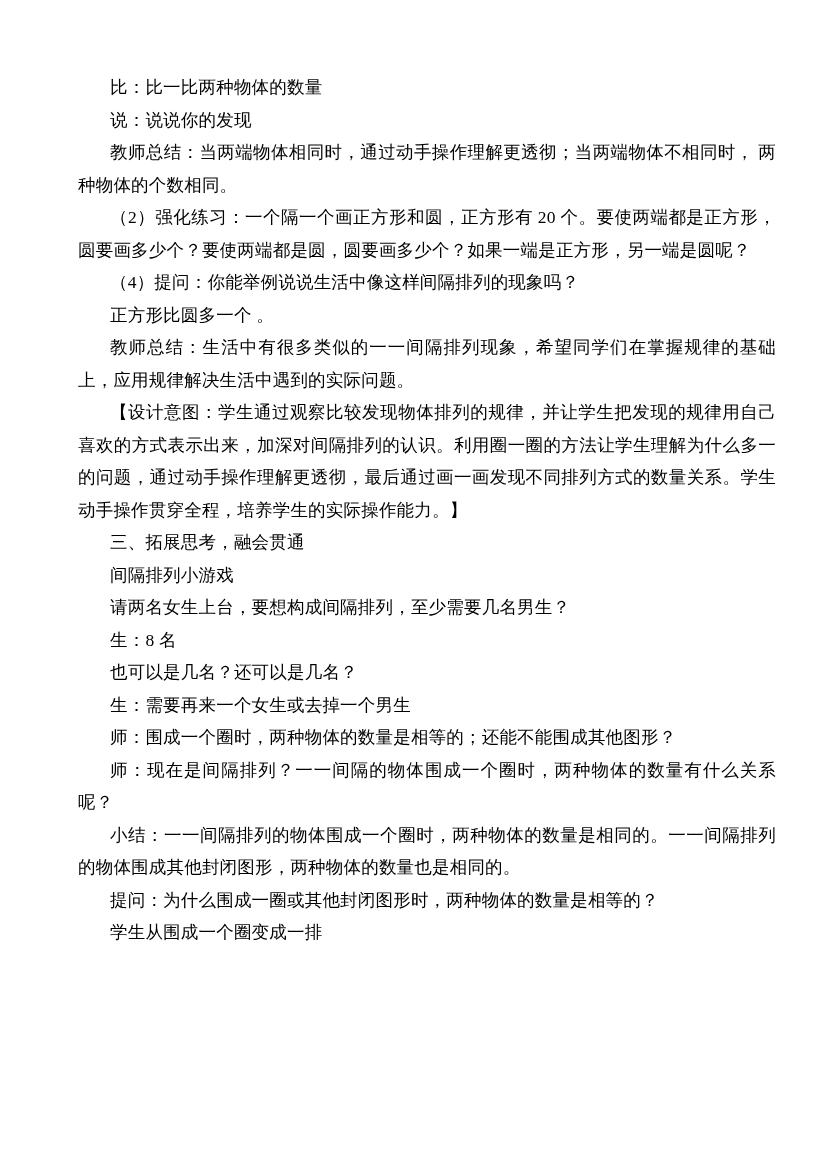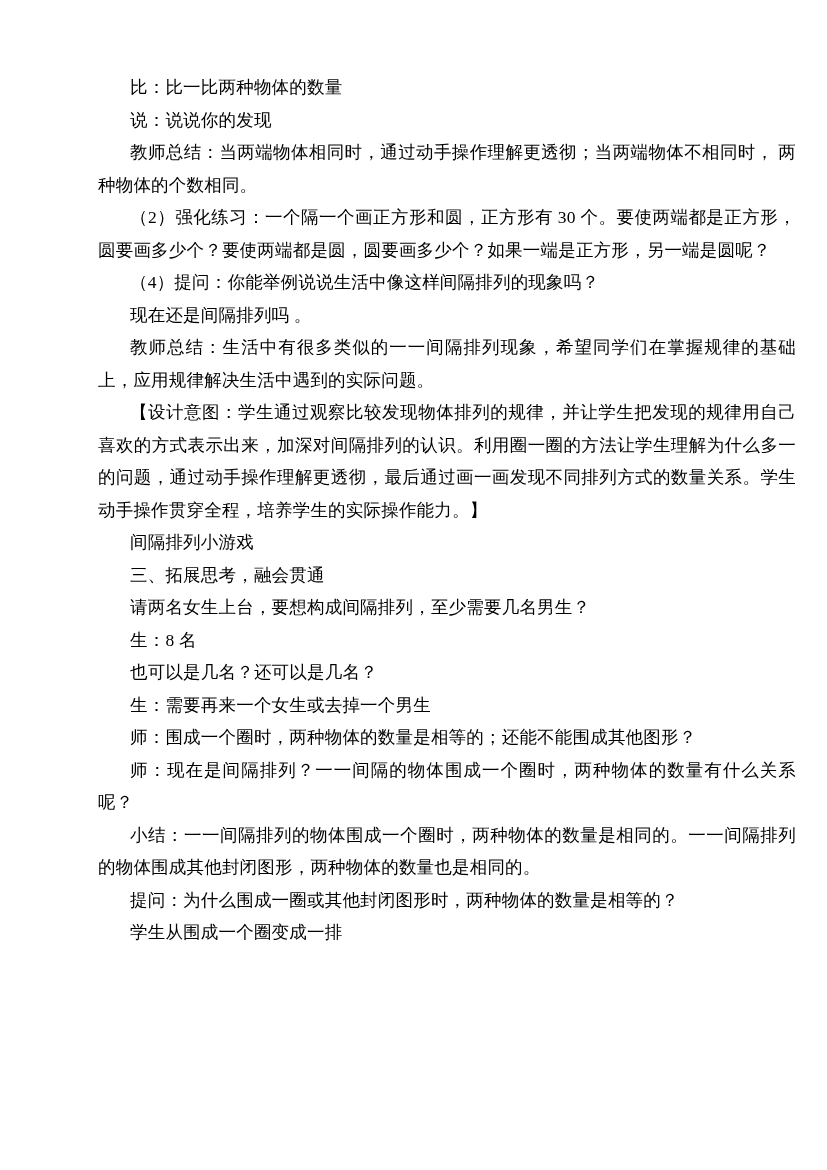--- a/index.html
+++ b/index.html
@@ -6,21 +6,21 @@
     margin: 0;
     padding: 0;
     background: #ffffff;
   }
   .doc-page {
     position: relative;
     width: 827px;
     height: 1170px;
     background: #ffffff;
     box-sizing: border-box;
-    padding: 71px 50px 0 98px;
+    padding: 71px 50px 0 78px;
     overflow: hidden;
   }
   .doc-body {
     width: 698px;
   }
   .doc-par {
     margin: 0;
     padding: 0;
     font-family: "Liberation Serif", "DejaVu Serif", serif;
     font-size: 17.5px;
@@ -34,27 +34,27 @@
   }
 </style>
 </head>
 <body>
 
 <div class="doc-page">
   <div class="doc-body">
     <p class="doc-par">比：比一比两种物体的数量</p>
     <p class="doc-par">说：说说你的发现</p>
     <p class="doc-par">教师总结：当两端物体相同时，通过动手操作理解更透彻；当两端物体不相同时， 两种物体的个数相同。</p>
-    <p class="doc-par">（2）强化练习：一个隔一个画正方形和圆，正方形有 30 个。要使两端都是正方形，圆要画多少个？要使两端都是圆，圆要画多少个？如果一端是正方形，另一端是圆呢？</p>
+    <p class="doc-par">（2）强化练习：一个隔一个画正方形和圆，正方形有 20 个。要使两端都是正方形，圆要画多少个？要使两端都是圆，圆要画多少个？如果一端是正方形，另一端是圆呢？</p>
     <p class="doc-par">（4）提问：你能举例说说生活中像这样间隔排列的现象吗？</p>
-    <p class="doc-par">现在还是间隔排列吗 。</p>
+    <p class="doc-par">正方形比圆多一个 。</p>
     <p class="doc-par">教师总结：生活中有很多类似的一一间隔排列现象，希望同学们在掌握规律的基础上，应用规律解决生活中遇到的实际问题。</p>
     <p class="doc-par">【设计意图：学生通过观察比较发现物体排列的规律，并让学生把发现的规律用自己喜欢的方式表示出来，加深对间隔排列的认识。利用圈一圈的方法让学生理解为什么多一的问题，通过动手操作理解更透彻，最后通过画一画发现不同排列方式的数量关系。学生动手操作贯穿全程，培养学生的实际操作能力。】</p>
+    <p class="doc-par">三、拓展思考，融会贯通</p>
     <p class="doc-par">间隔排列小游戏</p>
-    <p class="doc-par">三、拓展思考，融会贯通</p>
     <p class="doc-par">请两名女生上台，要想构成间隔排列，至少需要几名男生？</p>
     <p class="doc-par">生：8 名</p>
     <p class="doc-par">也可以是几名？还可以是几名？</p>
     <p class="doc-par">生：需要再来一个女生或去掉一个男生</p>
     <p class="doc-par">师：围成一个圈时，两种物体的数量是相等的；还能不能围成其他图形？</p>
     <p class="doc-par">师：现在是间隔排列？一一间隔的物体围成一个圈时，两种物体的数量有什么关系呢？</p>
     <p class="doc-par">小结：一一间隔排列的物体围成一个圈时，两种物体的数量是相同的。一一间隔排列的物体围成其他封闭图形，两种物体的数量也是相同的。</p>
     <p class="doc-par">提问：为什么围成一圈或其他封闭图形时，两种物体的数量是相等的？</p>
     <p class="doc-par">学生从围成一个圈变成一排</p>
   </div>

